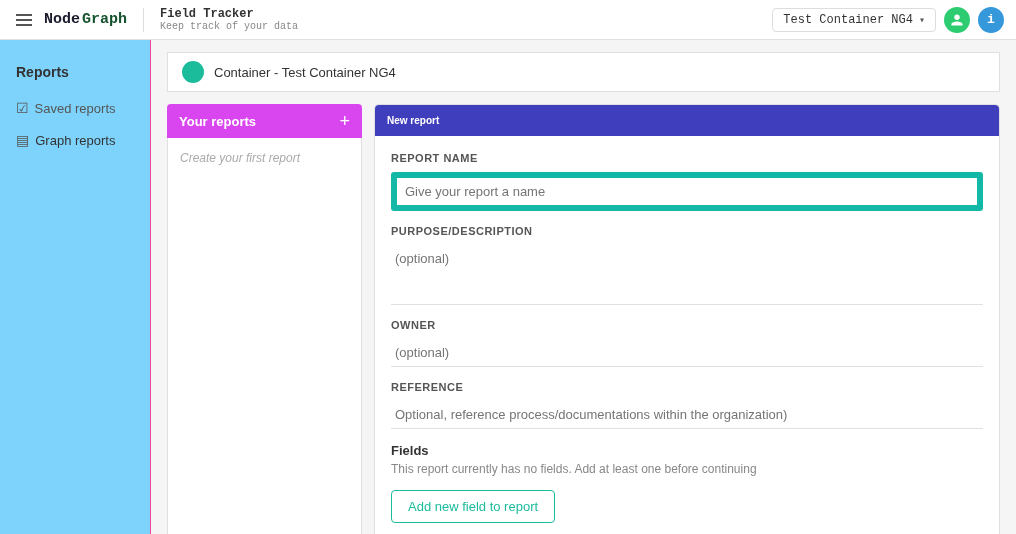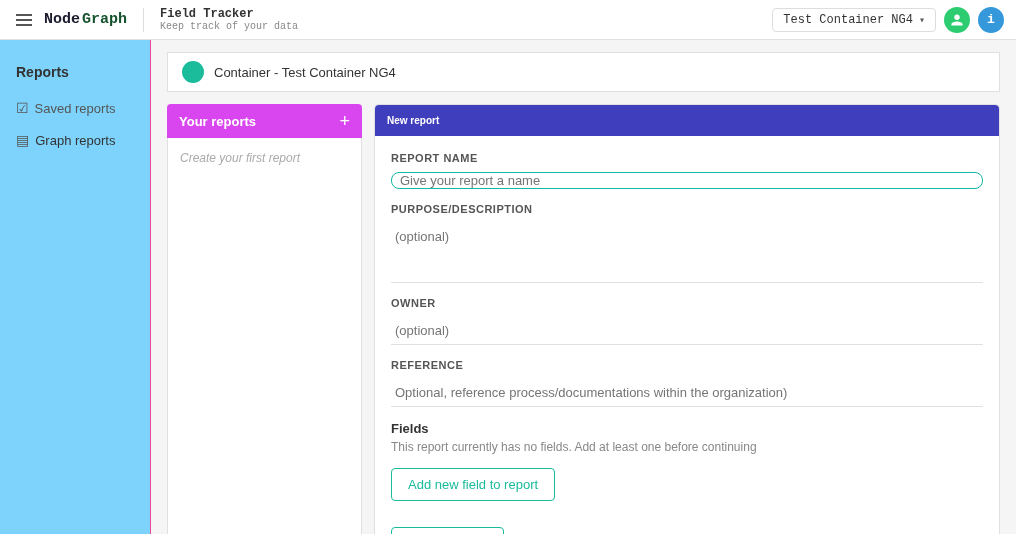--- a/index.html
+++ b/index.html
@@ -74,21 +74,21 @@
     .right-panel { flex: 1; background: #fff; border: 1px solid #e0e0e0; border-radius: 4px; display: flex; flex-direction: column; }
     .new-report-header { background: #3f3fbe; color: #fff; padding: 10px 12px; font-size: 10px; font-weight: 600; border-radius: 4px 4px 0 0; }
     .new-report-body { padding: 16px; display: flex; flex-direction: column; gap: 14px; flex: 1; }
 
     .form-group { display: flex; flex-direction: column; gap: 8px; }
     .form-label { font-size: 11px; font-weight: 700; color: #555; letter-spacing: 0.5px; text-transform: uppercase; }
     .form-input {
       width: 100%; border: none; border-bottom: 1px solid #e0e0e0; padding: 6px 4px;
       font-size: 13px; color: #999; outline: none; background: transparent;
     }
-    .form-input.highlighted { border: 1px solid #14b8a6; border-radius: 8px; padding: 0 8px; color: #bbb; }
+    .form-input.highlighted { border: 6px solid #14b8a6; border-radius: 3px; padding: 6px 8px; color: #bbb; }
     .form-textarea {
       width: 100%; border: none; border-bottom: 1px solid #e0e0e0; padding: 6px 4px;
       font-size: 13px; color: #999; outline: none; background: transparent; resize: none; min-height: 60px; font-family: inherit;
     }
 
     .fields-section { display: flex; flex-direction: column; gap: 4px; }
     .fields-title { font-size: 13px; font-weight: 600; color: #333; }
     .fields-desc { font-size: 12px; color: #888; }
 
     .add-field-btn {

